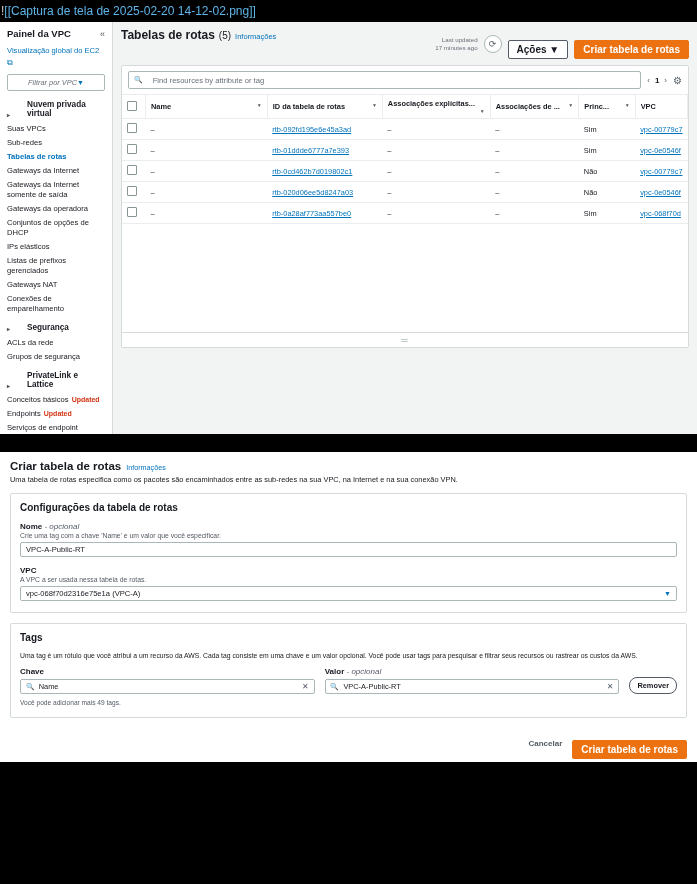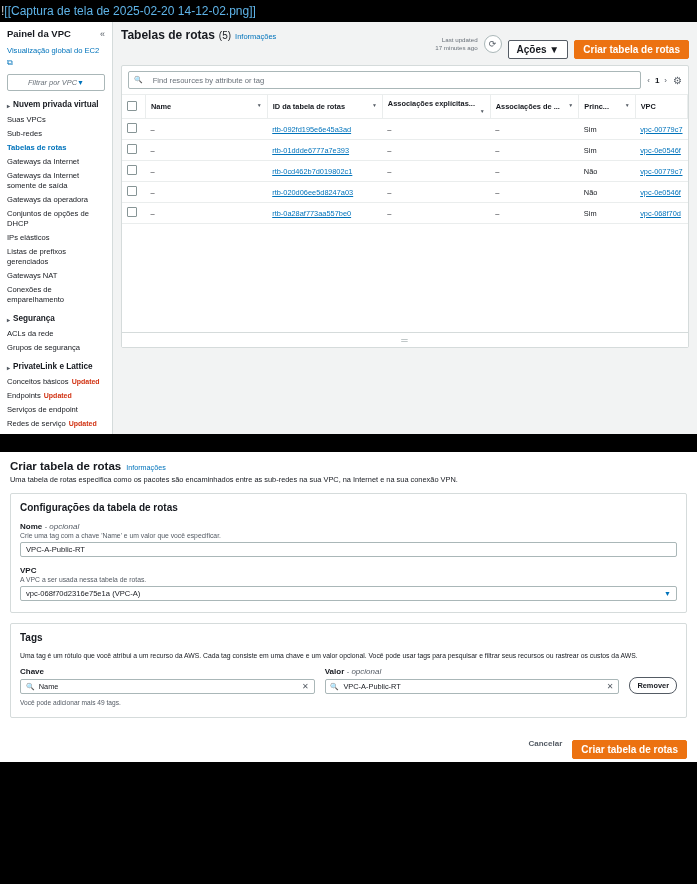--- a/index.html
+++ b/index.html
@@ -112,21 +112,21 @@
     color: #0073bb;
     font-size: 7px;
   }
   .sb-group {
     font-size: 8.2px;
     font-weight: bold;
     color: #16191f;
     margin: 7px 0 4px 0;
     display: flex;
     align-items: flex-end;
-    gap: 3px;
+    gap: 17px;
   }
   .sb-group .arrow { font-size: 6px; color: #545b64; }
   .sb-item {
     font-size: 7.6px;
     line-height: 10px;
     color: #16191f;
     padding: 2px 0;
     cursor: pointer;
   }
   .sb-item.active { color: #0073bb; font-weight: bold; }

